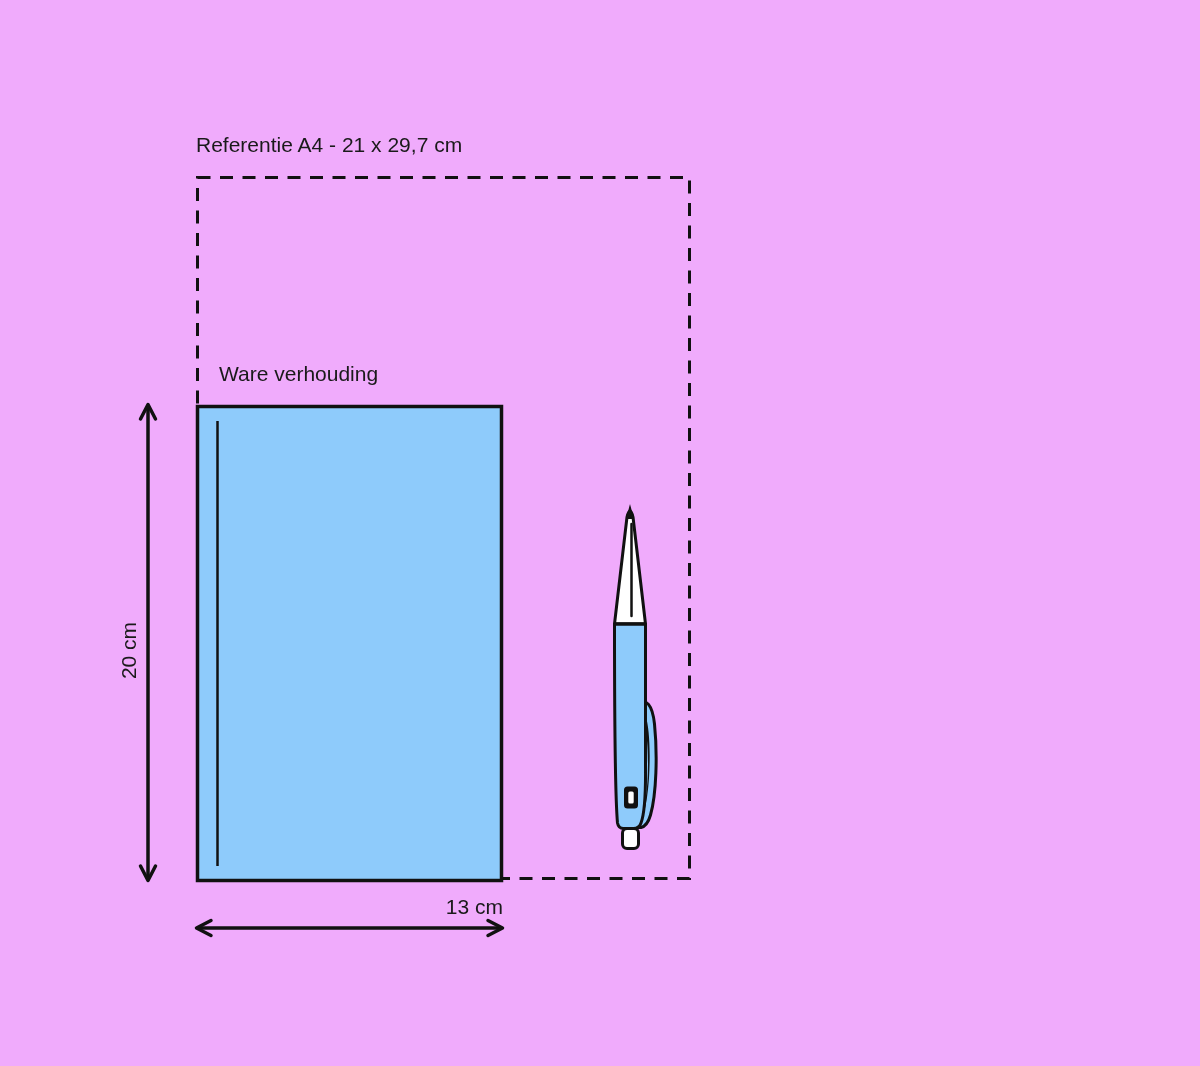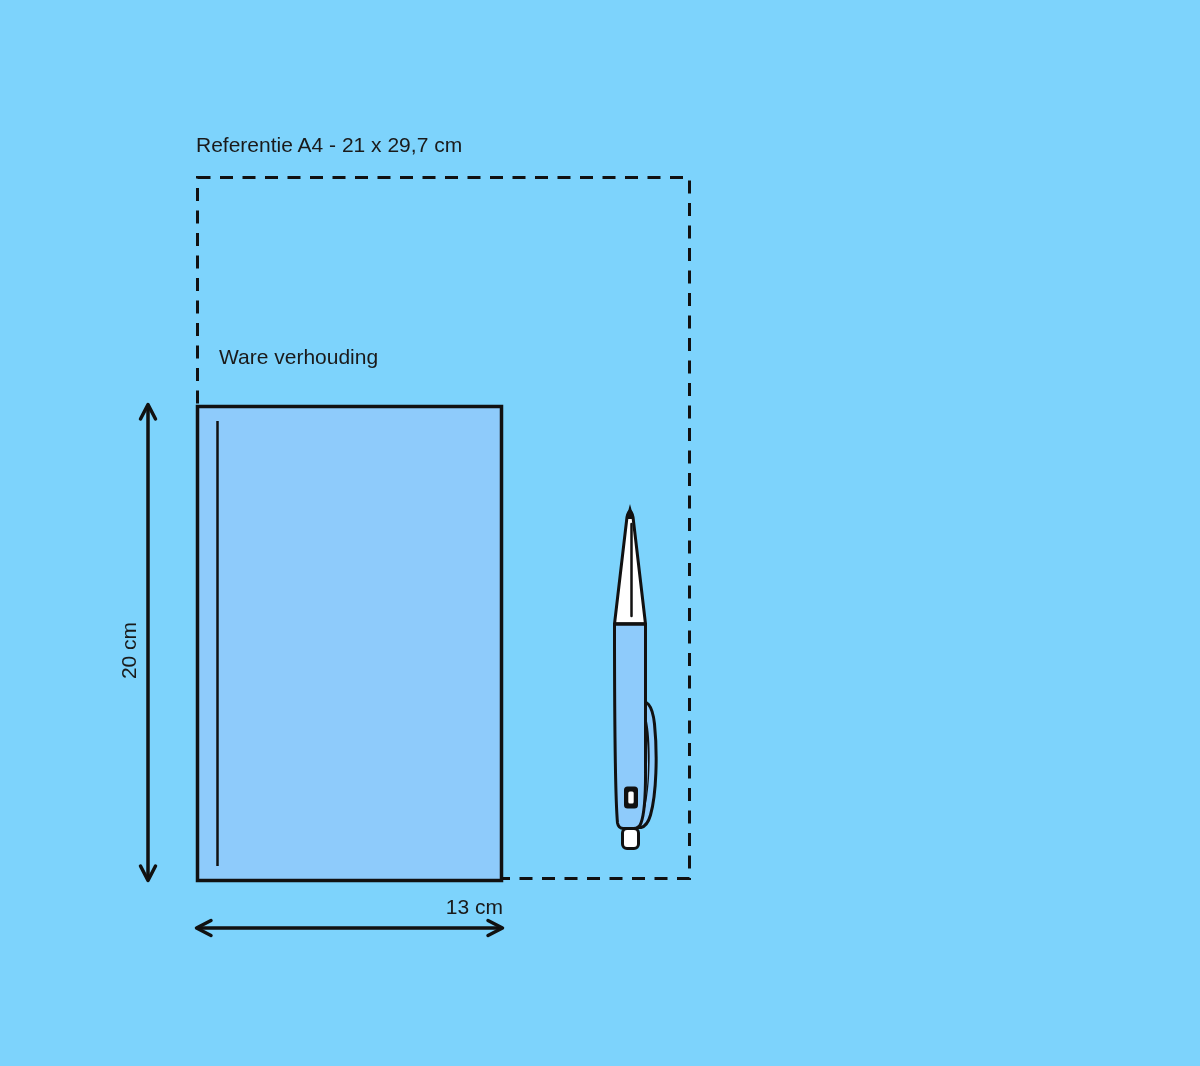--- a/index.html
+++ b/index.html
@@ -1,40 +1,40 @@
 <!DOCTYPE html>
 <html><head>
 <meta charset="utf-8">
 <style>
   html,body{margin:0;padding:0;background:#ffffff;}
   .canvas{
     position:relative;
     width:1200px;height:1066px;
-    background:#7dd3fc;
+    background:#f0abfc;
     font-family:"Liberation Sans", sans-serif;
     color:#1a1a1a;
     overflow:hidden;
   }
   .diagram-svg{position:absolute;left:0;top:0;}
   .lbl{
     position:absolute;
     font-size:21px;
     line-height:23px;
     white-space:nowrap;
     color:#1a1a1a;
   }
   .lbl-rotated{
     width:60px;
     text-align:center;
     transform:rotate(-90deg);
     transform-origin:center center;
     white-space:nowrap;
   }
   .lbl-title{left:196px;top:133px;}
-  .lbl-ware{left:219px;top:345px;}
+  .lbl-ware{left:219px;top:362px;}
   .lbl-height{left:98px;top:639px;}
   .lbl-width{left:197px;top:895px;width:306px;text-align:right;}
 </style>
 </head>
 <body>
 
 <div class="canvas">
 
   <svg class="diagram-svg" width="1200" height="1066" viewBox="0 0 1200 1066">
 

